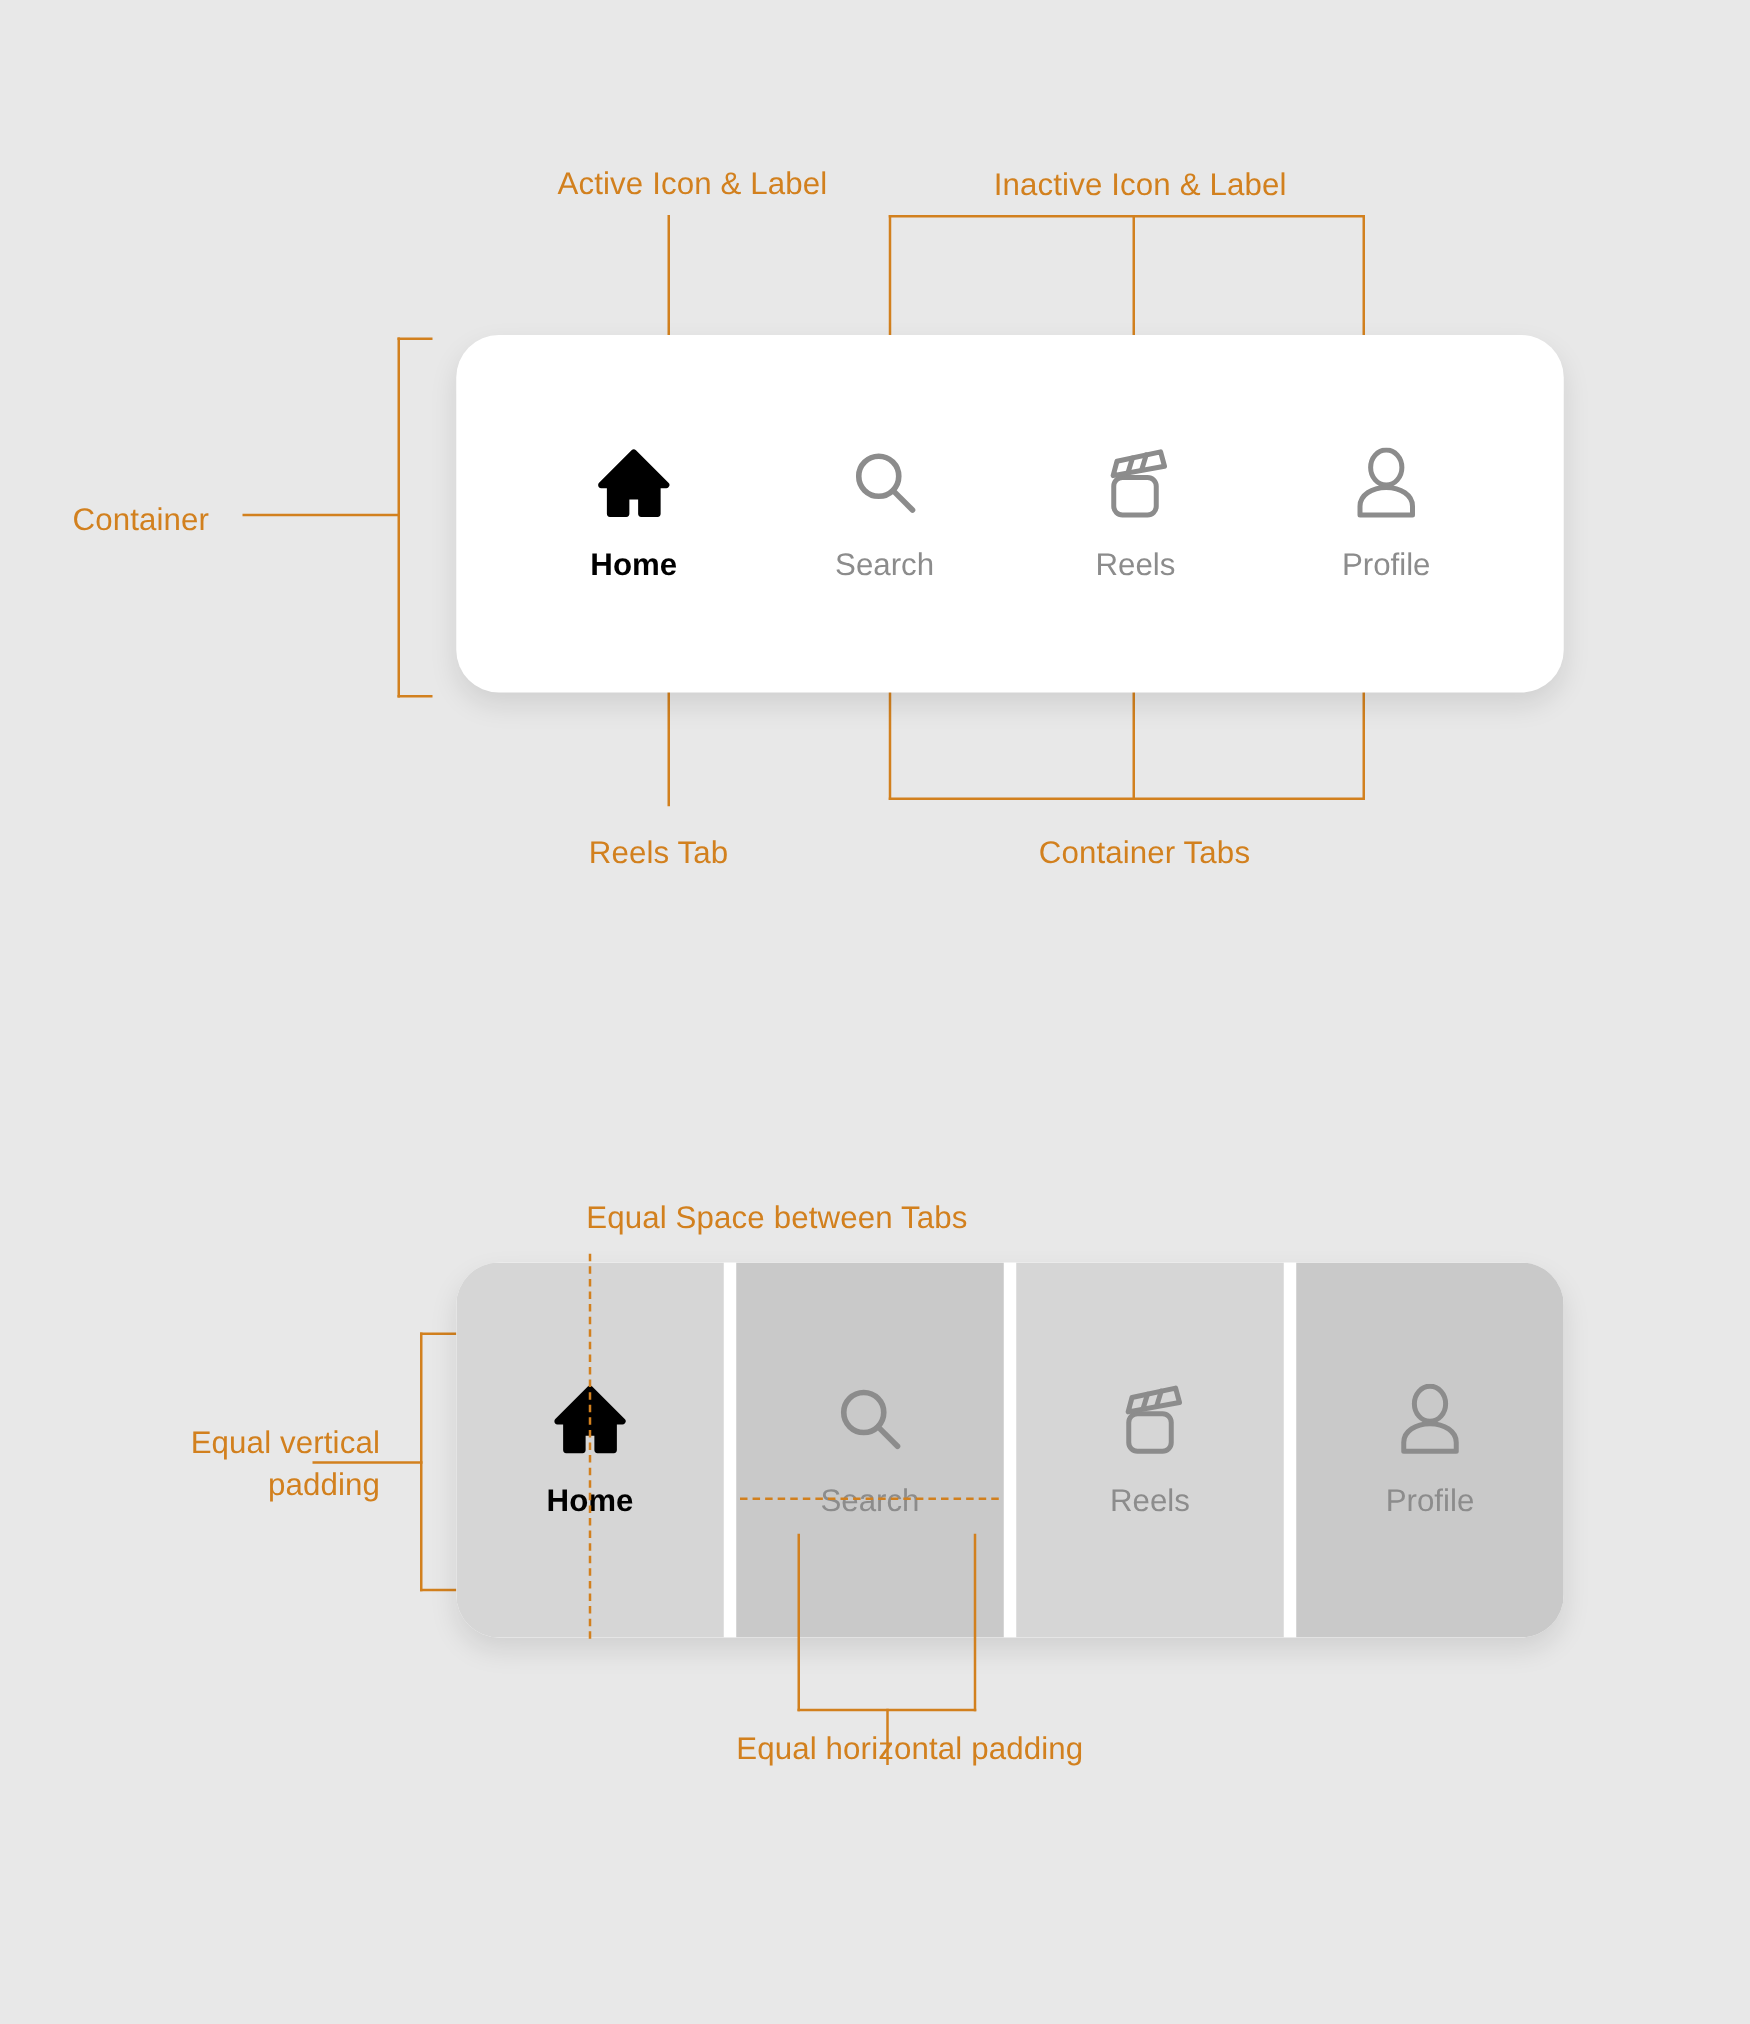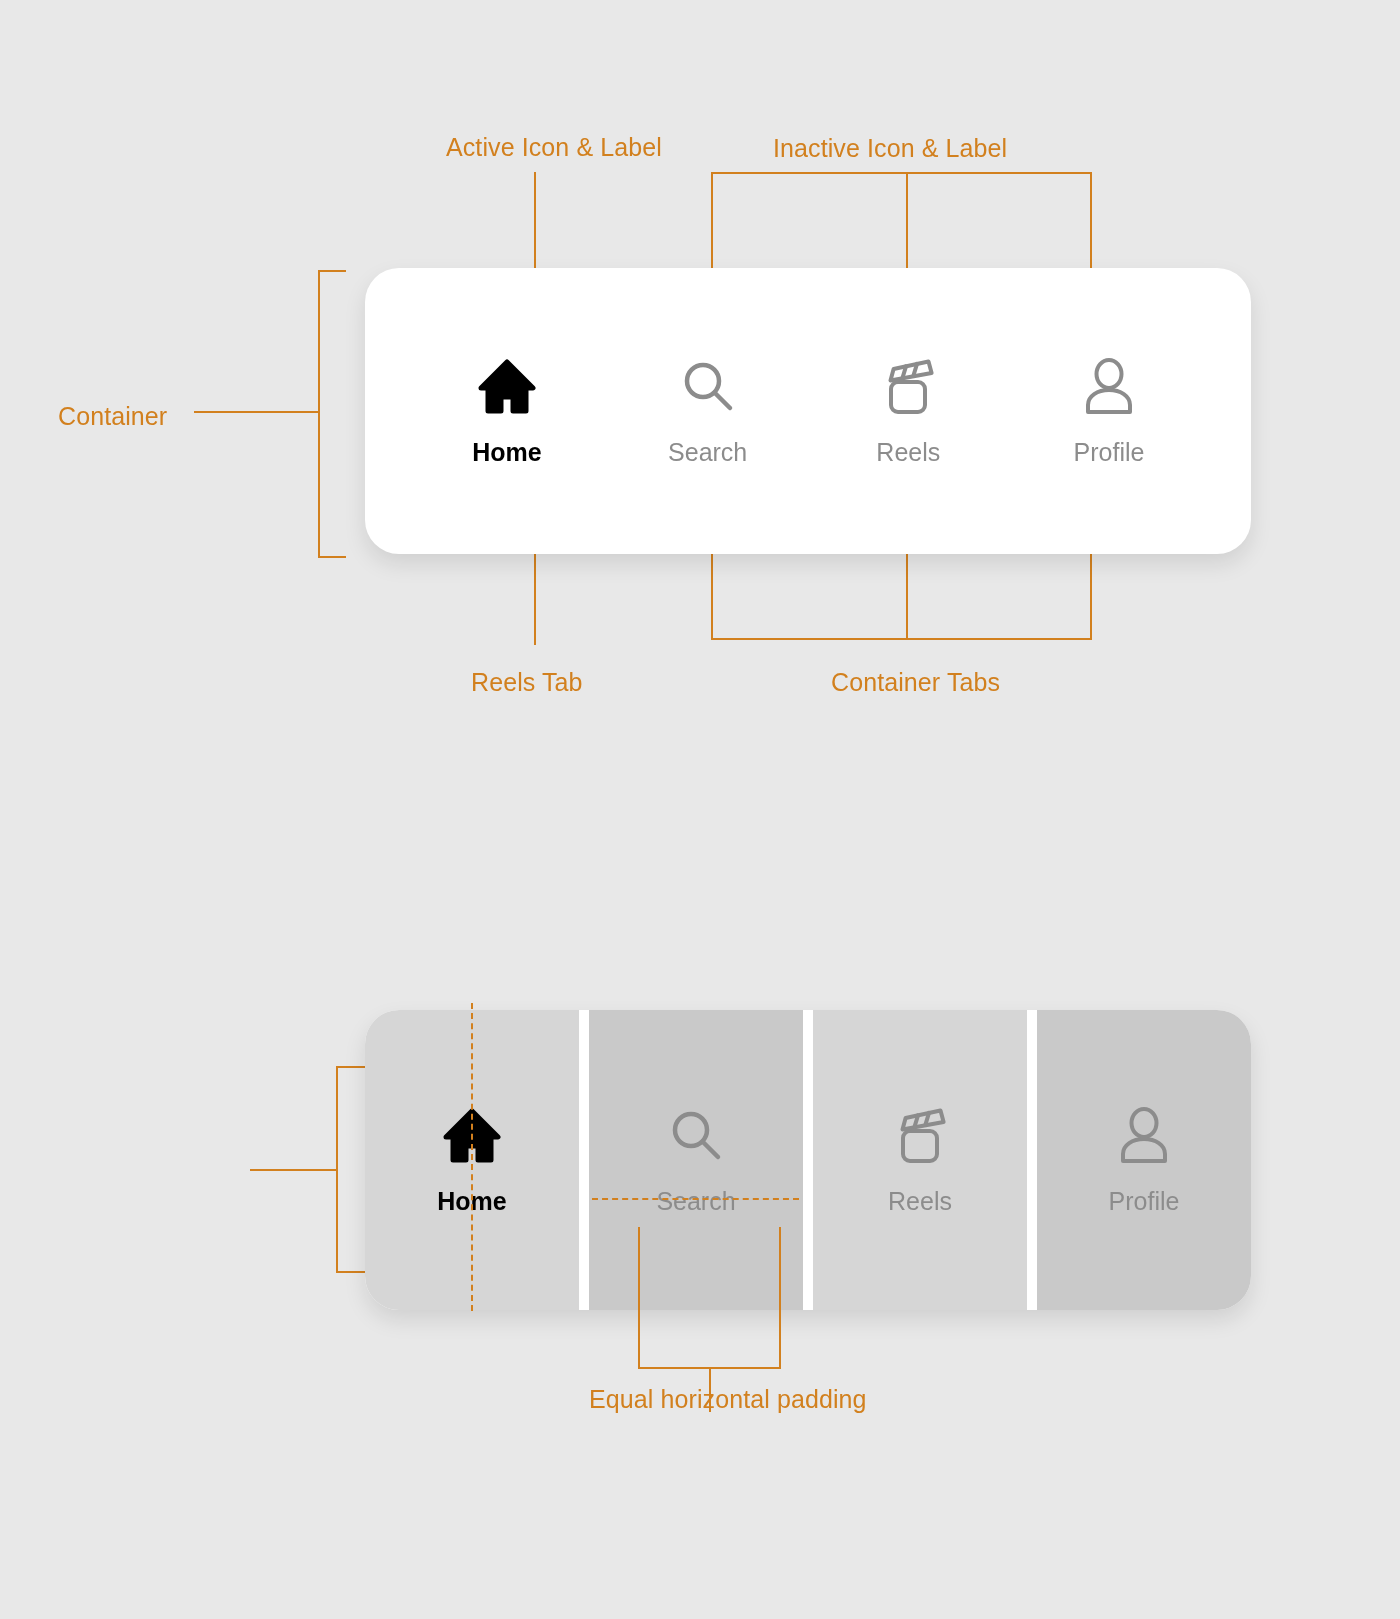--- a/index.html
+++ b/index.html
@@ -133,21 +133,21 @@
 
   svg { display: block; }
 </style>
 </head>
 <body>
 
 <div class="stage">
 
   <div class="anno" style="left:446px; top:130px;">Active Icon &amp; Label</div>
 
-  <div class="anno" style="left:773px; top:131px;">Inactive Icon &amp; Label</div>
+  <div class="anno" style="left:795px; top:131px;">Inactive Icon &amp; Label</div>
 
   <div class="anno" style="left:58px; top:399px;">Container</div>
 
   <div class="anno" style="left:471px; top:665px;">Reels Tab</div>
 
   <div class="anno" style="left:831px; top:665px;">Container Tabs</div>
 
   <div class="line-v" style="left:534px; top:172px; height:120px;"></div>
 
   <div class="line-h" style="left:711px; top:172px; width:381px;"></div>
@@ -209,21 +209,24 @@
             <ellipse cx="28" cy="16" rx="12.5" ry="14"></ellipse>
             <path d="M7 54 L7 47 C7 38 16.5 32 28 32 C39.5 32 49 38 49 47 L49 54 Z"></path>
           </g>
         </svg>
       </span>
       <span class="label">Profile</span>
     </div>
 
   </div>
 
-
+  <div class="anno" style="left:469px; top:957px;">Equal Space between Tabs</div>
+
+  <div class="anno multiline" style="left:74px; top:1137px; width:230px;">Equal vertical
+padding</div>
 
   <div class="anno" style="left:589px; top:1382px;">Equal horizontal padding</div>
 
   <div class="line-v" style="left:336px; top:1066px; height:207px;"></div>
   <div class="line-h" style="left:336px; top:1066px; width:114px;"></div>
   <div class="line-h" style="left:336px; top:1271px; width:114px;"></div>
   <div class="line-h" style="left:250px; top:1169px; width:88px;"></div>
 
   <div class="specbar">
 

